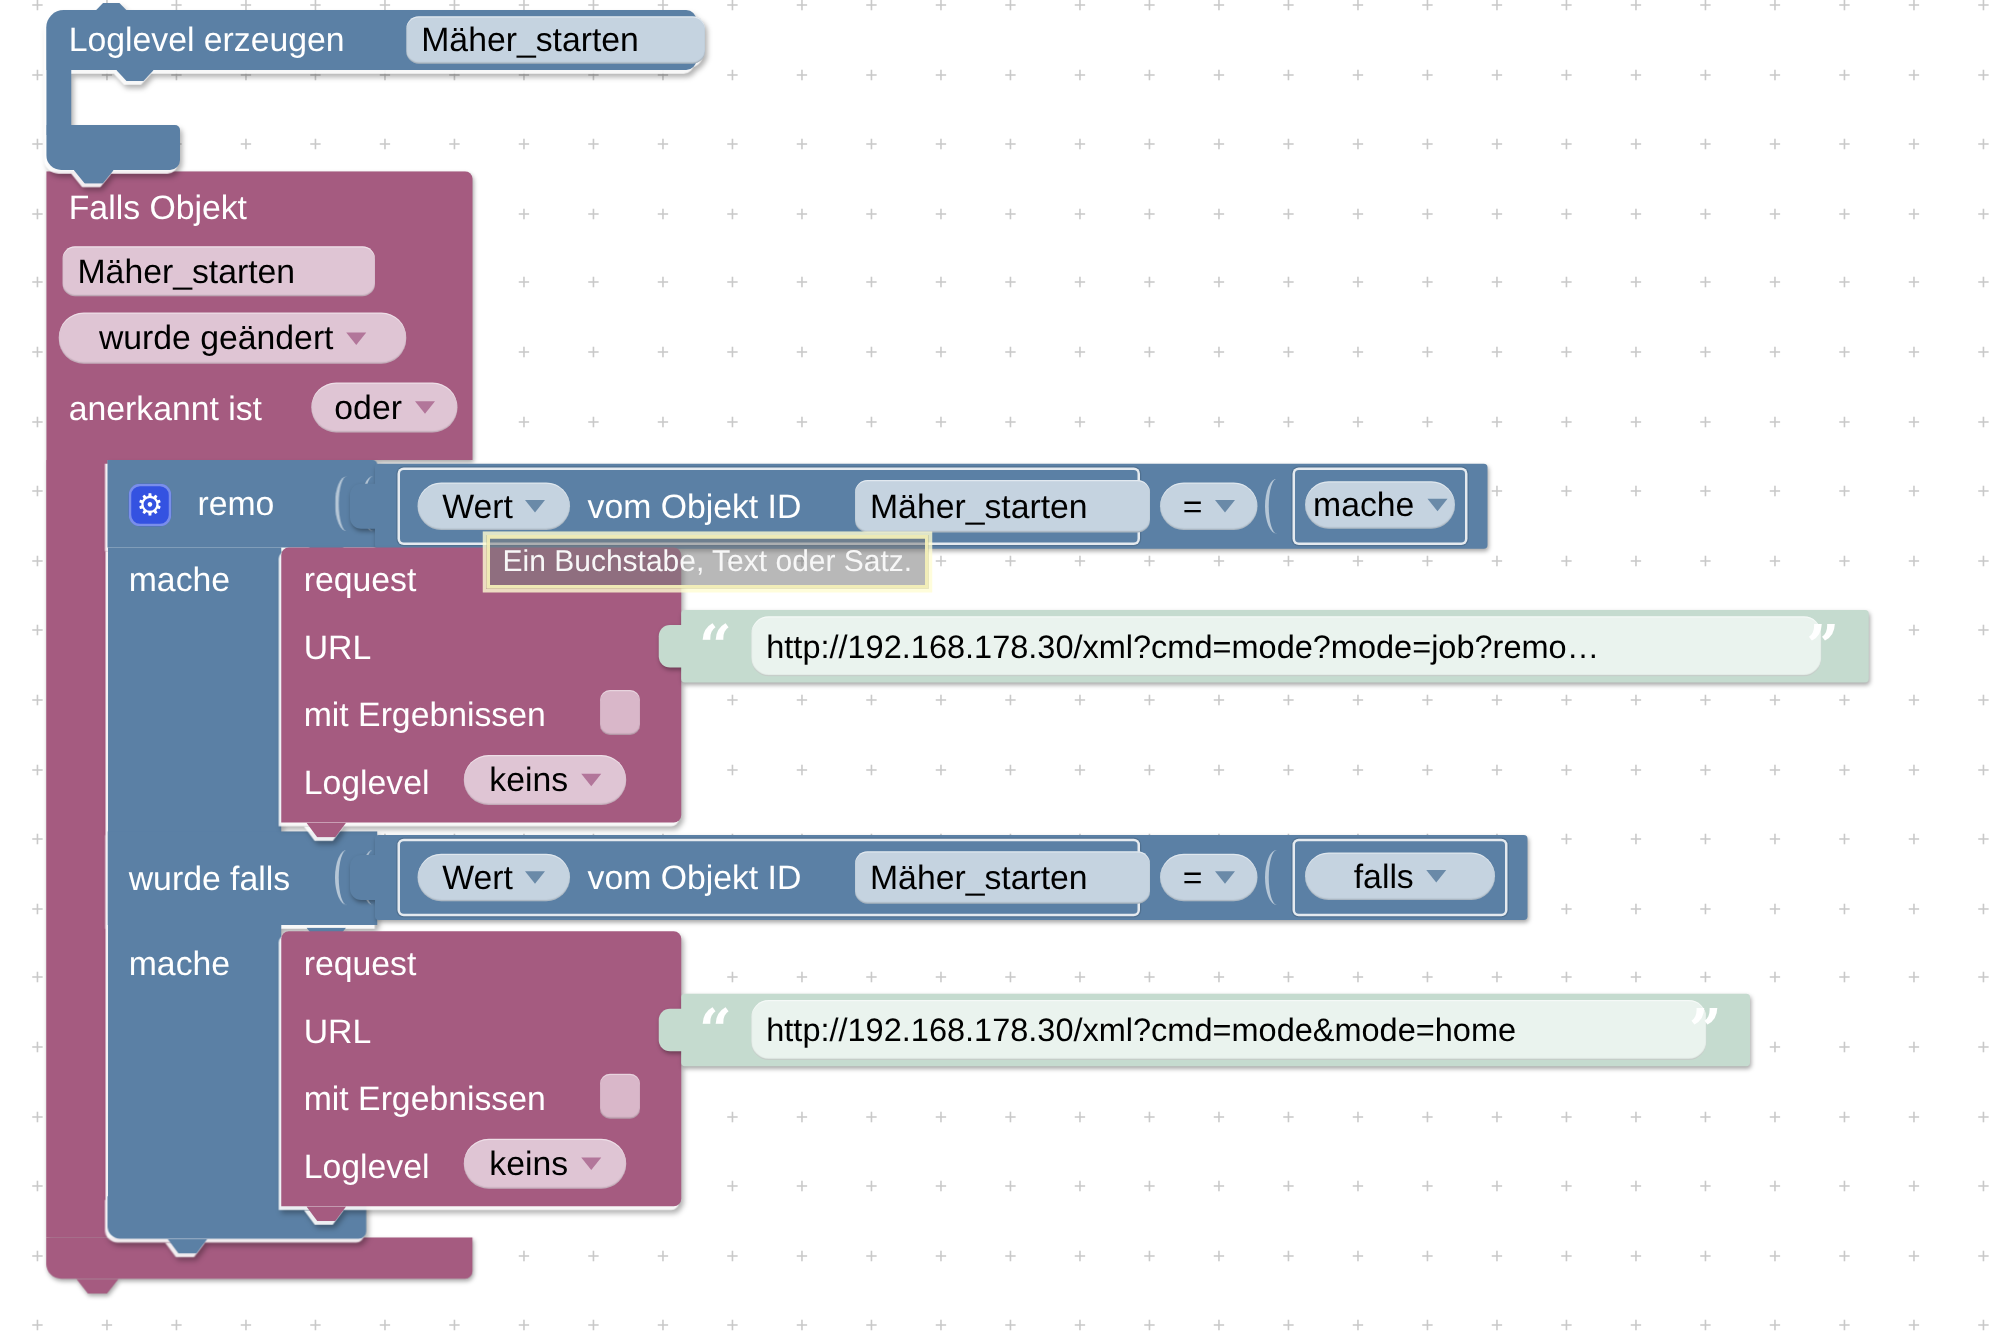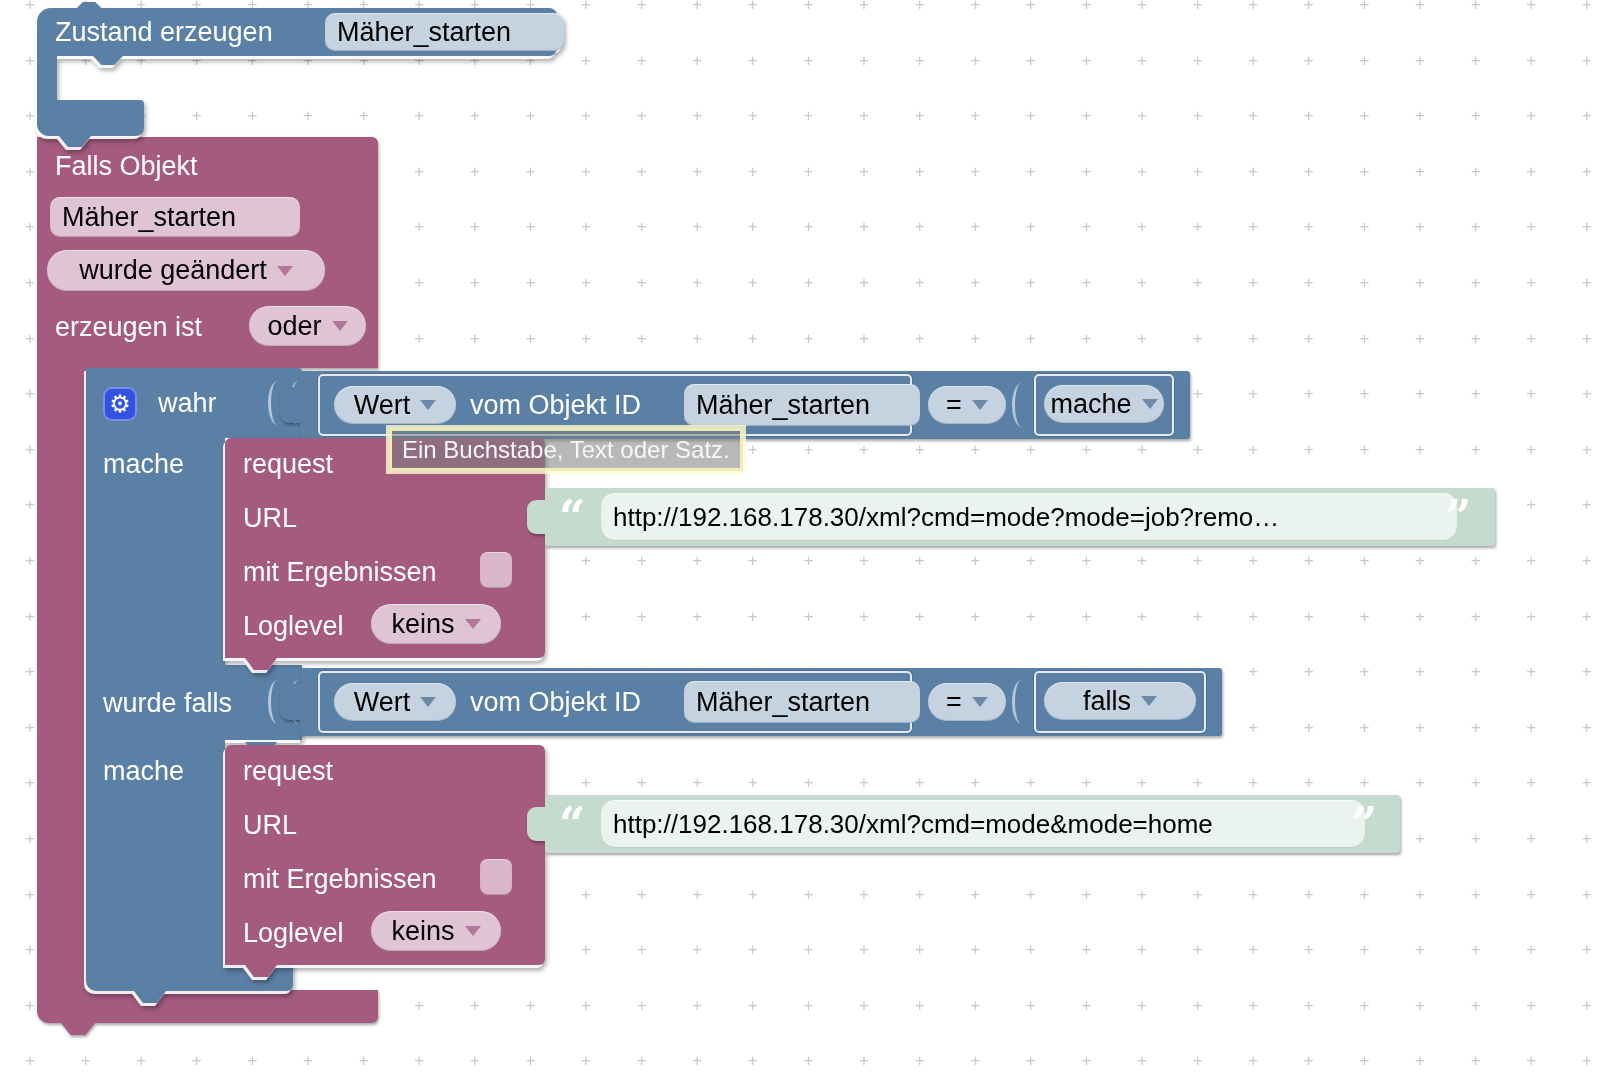--- a/index.html
+++ b/index.html
@@ -663,21 +663,21 @@
   <div class="abs magenta" style="left:0;top:231px;width:49px;height:622px;"></div>
   <div class="abs magenta" style="left:0;top:853px;width:341px;height:33px;border-radius:0 0 6px 12px;"></div>
   <div class="abs magenta trap-down" style="left:24px;top:886px;width:34px;height:12px;"></div>
 
   <div class="abs lbl" style="left:18px;top:10px;height:38px;">Falls Objekt</div>
   <div class="fld f-pink" style="left:13px;top:60px;width:226px;height:40px;">Mäher_starten</div>
   <div class="pill f-pink" style="left:10px;top:113px;width:278px;height:41px;">
     <span>wurde geändert</span>
     <span class="caret caret-pink"></span>
   </div>
-  <div class="abs lbl" style="left:18px;top:170px;height:40px;">erzeugen ist</div>
+  <div class="abs lbl" style="left:18px;top:170px;height:40px;">anerkannt ist</div>
   <div class="pill f-pink" style="left:212px;top:169px;width:117px;height:40px;">
     <span>oder</span>
     <span class="caret caret-pink"></span>
   </div>
 </div>
 
 <div class="group shadow-white" style="left:86px;top:368px;z-index:3;">
   <div class="abs blue" style="left:0;top:0;width:216px;height:70px;border-radius:0 4px 0 0;"></div>
   <div class="abs blue" style="left:0;top:70px;width:139px;height:519px;"></div>
   <div class="abs blue" style="left:0;top:297px;width:216px;height:75px;"></div>
@@ -686,35 +686,35 @@
   <div class="abs blue trap-down" style="left:159px;top:374px;width:32px;height:11px;"></div>
   <div class="abs blue trap-down" style="left:48px;top:623px;width:32px;height:12px;"></div>
   <div class="conn-arc" style="left:182px;top:13px;"></div>
   <div class="conn-arc" style="left:203px;top:13px;"></div>
   <div class="conn-arc" style="left:182px;top:312px;"></div>
   <div class="conn-arc" style="left:203px;top:312px;"></div>
 
   <div class="gear" style="left:17px;top:19px;">
       <span>⚙</span>
     </div>
-  <div class="abs lbl" style="left:72px;top:0;height:70px;">wahr</div>
+  <div class="abs lbl" style="left:72px;top:0;height:70px;">remo</div>
   <div class="abs lbl" style="left:17px;top:76px;height:40px;">mache</div>
   <div class="abs lbl" style="left:17px;top:305px;height:60px;">wurde falls</div>
   <div class="abs lbl" style="left:17px;top:383px;height:40px;">mache</div>
 </div>
 
 <div class="group shadow-white" style="left:37px;top:8px;z-index:4;">
   <div class="abs blue trap-up" style="left:38px;top:-6px;width:28px;height:8px;"></div>
   <div class="abs blue" style="left:0;top:0;width:520px;height:48px;border-radius:14px 8px 8px 0;"></div>
   <div class="abs blue" style="left:0;top:48px;width:20px;height:52px;"></div>
   <div class="abs blue trap-down" style="left:56px;top:48px;width:30px;height:9px;"></div>
   <div class="abs blue" style="left:0;top:92px;width:107px;height:36px;border-radius:0 4px 8px 12px;"></div>
   <div class="abs blue trap-down" style="left:22px;top:128px;width:32px;height:11px;"></div>
 
-  <div class="abs lbl" style="left:18px;top:0;height:48px;">Zustand erzeugen</div>
+  <div class="abs lbl" style="left:18px;top:0;height:48px;">Loglevel erzeugen</div>
   <div class="fld f-blue" style="left:288px;top:5px;width:215px;height:38px;">Mäher_starten</div>
 </div>
 
 <div class="group shadow-dark" style="left:300px;top:371px;z-index:5;">
   <div class="ptab blue" style="left:-20px;top:16px;width:22px;height:36px;"></div>
   <div class="abs blue" style="left:0;top:0;width:890px;height:68px;border-radius:3px;"></div>
   <div class="abs blue outline-white" style="left:20px;top:5px;width:590px;height:58px;border-radius:3px;">
     <div class="pill f-blue" style="left:14px;top:10px;width:122px;height:38px;">
       <span>Wert</span>
       <span class="caret"></span>

